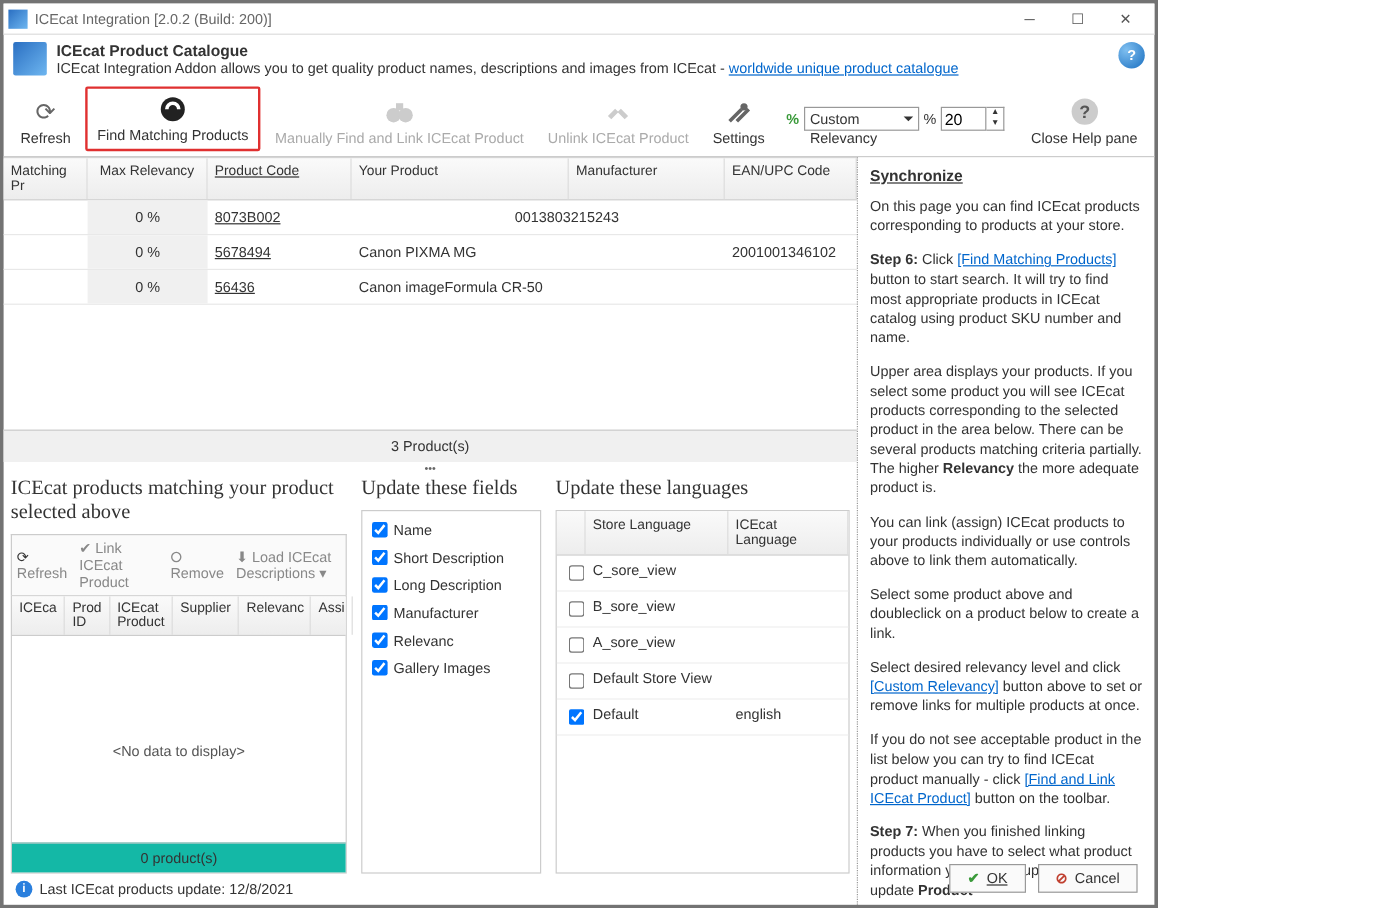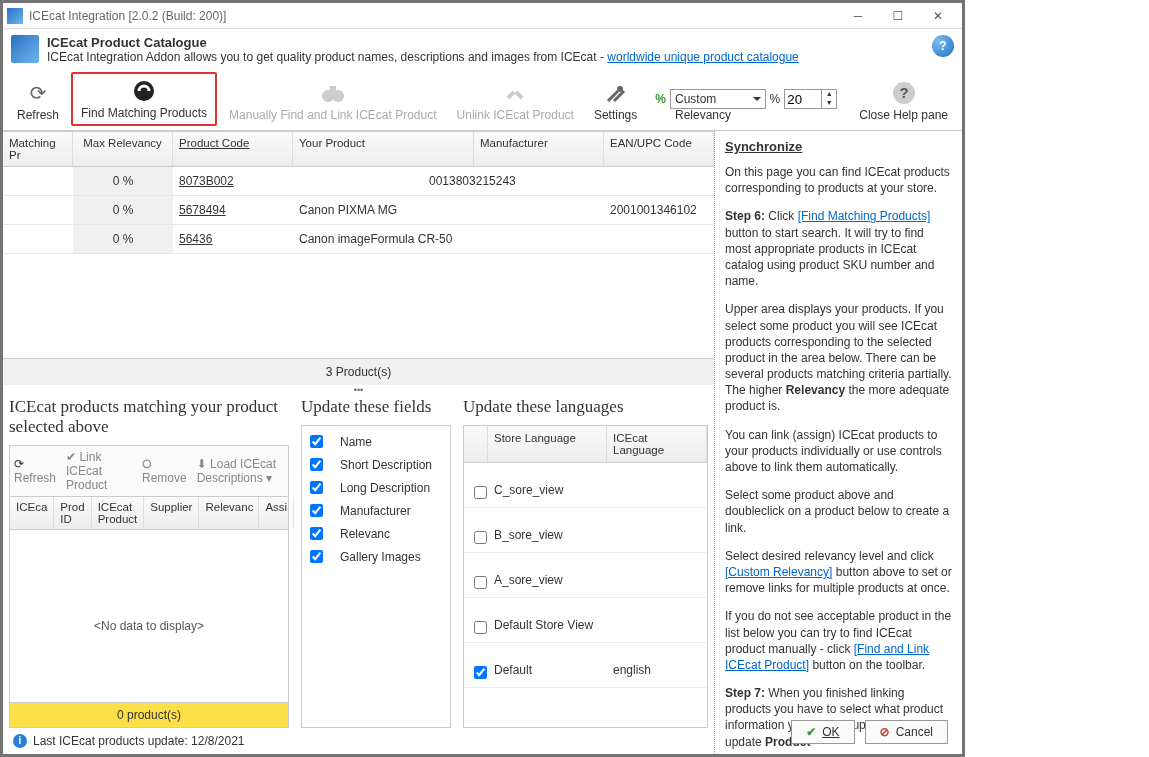--- a/index.html
+++ b/index.html
@@ -46,29 +46,29 @@
 .section { display: flex; flex-direction: column; min-width: 0; }
 .section h3 { font-family: "Segoe UI Light", "Segoe UI"; font-size: 17px; font-weight: 400; margin: 4px 0 8px; }
 .sub-toolbar { display: flex; gap: 10px; align-items: center; padding: 4px; border: 1px solid #ccc; border-bottom: 0; background: #fafafa; font-size: 12px; }
 .sub-toolbar span { color: #888; }
 .sub-toolbar span.active { color: #333; }
 .inner-grid { border: 1px solid #ccc; flex: 1; display: flex; flex-direction: column; }
 .inner-grid-head { display: flex; background: linear-gradient(#fafafa,#ededed); border-bottom: 1px solid #ccc; font-size: 11.5px; }
 .inner-grid-head > div { padding: 4px 6px; border-right: 1px solid #ddd; }
 .ic1{width:48px}.ic2{width:55px}.ic3{flex:1}.ic4{width:110px}.ic5{width:60px}.ic6{width:40px}
 .no-data { flex:1; display:flex; align-items:center; justify-content:center; color:#555; font-size:12px;margin-top:20px; }
-.inner-foot { text-align:center; padding:5px; background:#fde047; border-top:1px solid #ccc; }
+.inner-foot { text-align:center; padding:5px; background:#14b8a6; border-top:1px solid #ccc; }
 .checklist { border:1px solid #ccc; padding:4px; flex:1; }
-.check-row { display:flex; align-items:center; gap:14px; padding:2px 0; }
+.check-row { display:flex; align-items:center; gap:2px; padding:2px 0; }
 .check-row input { width:13px; height:13px; }
 .lang-grid { border:1px solid #ccc; flex:1; }
 .lang-head { display:flex; background:linear-gradient(#fafafa,#ededed); border-bottom:1px solid #ccc; font-size:11.5px; }
 .lang-head > div { padding:6px; border-right:1px solid #ddd; }
 .lang-row { display:flex; border-bottom:1px solid #eee; }
-.lang-row > div { padding:5px 6px;margin-top:15px; }
+.lang-row > div { padding:5px 6px; }
 .lc1{width:24px;text-align:center}.lc2{flex:1}.lc3{width:100px}
 .status { padding: 6px 10px; display:flex; align-items:center; gap:6px; font-size:12px; }
 .status-icon { width:14px; height:14px; border-radius:50%; background:#2a7fdd; color:#fff; font-size:10px; text-align:center; line-height:14px; font-weight:bold; }
 .dlg-buttons { position:absolute; bottom:10px; right:14px; display:flex; gap:10px; }
 .dlg-btn { border:1px solid #999; padding:4px 14px; background:#fafafa; display:flex; align-items:center; gap:6px; font-size:12px; }
 .dlg-btn .ok { color:#3a9a3a; font-weight:bold; }
 .dlg-btn .cancel { color:#c04030; font-weight:bold; }
 svg { display:block; }
 </style>
 </head>

